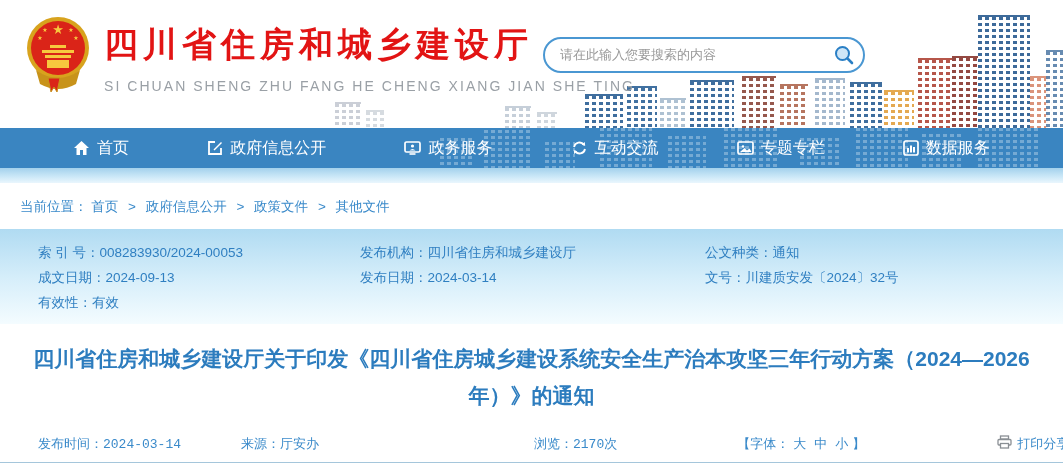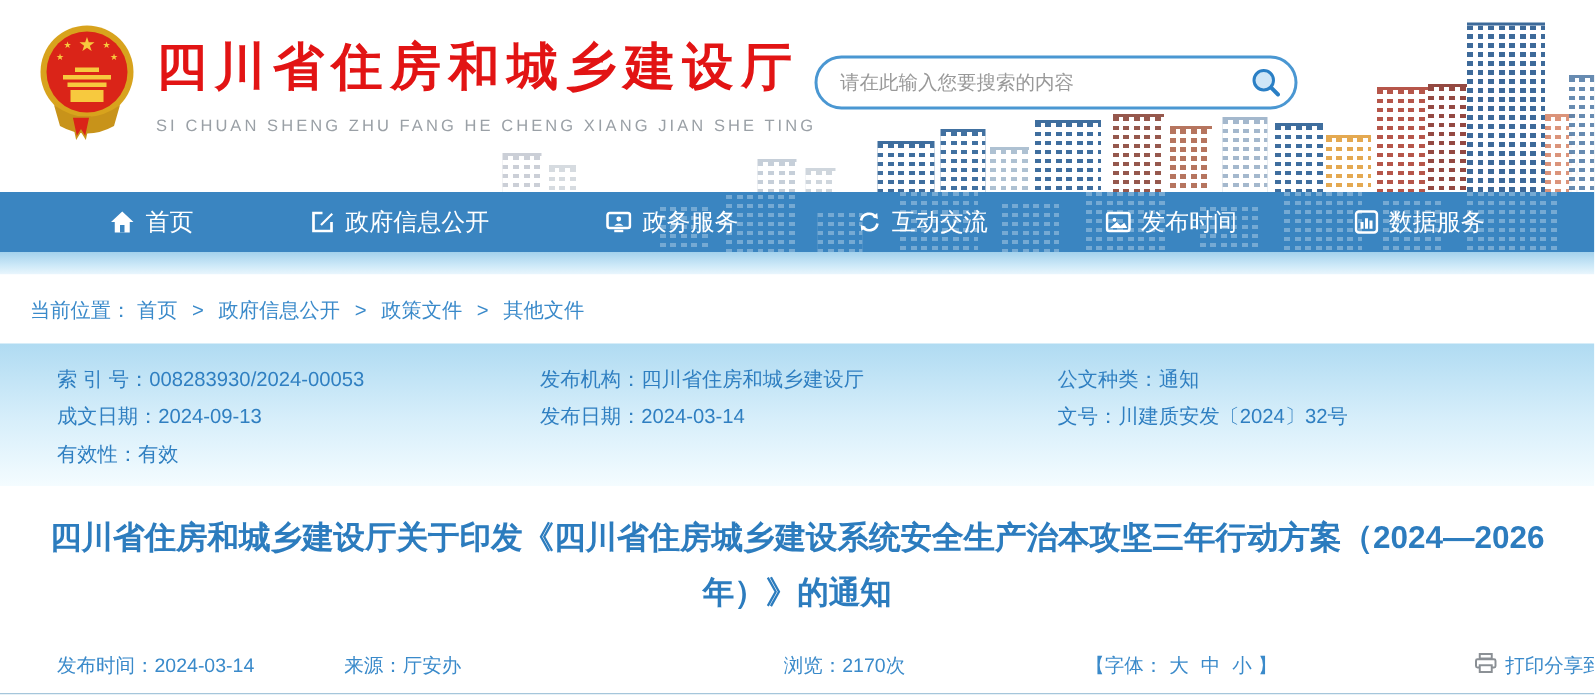--- a/index.html
+++ b/index.html
@@ -6,21 +6,21 @@
   body { background:#fff; }
   .page { width:1063px; height:463px; position:relative; overflow:hidden; background:#fff;
           font-family:"Liberation Sans", sans-serif; }
 
   
   .header { height:128px; position:relative; background:#fff; }
   .logo-row { position:absolute; left:26px; top:12px; display:flex; align-items:flex-start; z-index:5; }
   .brand { margin-left:14px; }
   .site-title { font-family:"Liberation Serif", serif; font-weight:bold; color:#e21414;
                 font-size:34px; letter-spacing:5px; margin-top:10px; white-space:nowrap; }
-  .site-subtitle { color:#9aa0a6; font-size:11px; letter-spacing:2.05px; margin-top:10px; white-space:nowrap; }
+  .site-subtitle { color:#9aa0a6; font-size:14px; letter-spacing:2.05px; margin-top:10px; white-space:nowrap; }
 
   .search { position:absolute; left:543px; top:37px; width:322px; height:36px;
             border:2px solid #4a97d2; border-radius:20px; background:#fff;
             display:flex; align-items:center; z-index:6; }
   .search input { border:none; outline:none; flex:1; min-width:0; padding:0 6px 0 15px;
                   font-size:13px; color:#333; background:transparent;
                   font-family:Liberation Serif, serif; }
   .search input::placeholder { color:#999; }
   .search-btn { background:none; border:none; margin-right:8px; cursor:pointer; line-height:0; }
 
@@ -54,21 +54,21 @@
               padding:11px 22px 0 38px; display:grid; grid-template-columns:322px 345px 1fr;
               align-content:start; font-size:13.5px; color:#2f7fc1; line-height:25px; }
   .doc-info .cell { white-space:nowrap; overflow:hidden; }
 
   
   .article-title { padding:16px 30px 12px; text-align:center; color:#2c7cbe; font-size:21px;
                    font-weight:600; line-height:37px; background:#fff; }
 
   
   .meta { display:flex; align-items:center; font-size:13px; color:#3a8aca;
-          padding:9px 7px 9px 38px; border-bottom:2px solid #a5c6db; white-space:nowrap; }
+          padding:9px 7px 9px 38px; border-bottom:2px solid #a5c6db; white-space:nowrap;font-family:Liberation Mono, monospace; }
   .meta a { color:#3a8aca; text-decoration:none; cursor:pointer; }
   .m-source { margin-left:60px; }
   .m-views  { margin-left:215px; }
   .m-font   { margin-left:120px; }
   .m-font .fsize { margin:0 4px; }
   .m-print  { margin-left:132px; display:inline-flex; align-items:flex-start; gap:5px; color:#3a8aca; }
   .m-share  { margin-left:auto; }
 </style>
 </head>
 <body>
@@ -175,21 +175,21 @@
         <path d="M3.2 14 l-0.4-4 3.6 1.4 z" fill="#fff"></path>
       </svg>
       <span>互动交流</span>
     </a>
     <a class="nav-item">
       <svg width="17" height="16" viewBox="0 0 17 16">
         <rect x="1" y="2" width="15" height="12" rx="1.5" fill="none" stroke="#fff" stroke-width="1.7"></rect>
         <circle cx="6" cy="6.5" r="1.3" fill="#fff"></circle>
         <path d="M3 12 L7.5 8 L10 10.5 L12.5 8.5 L14.5 12 Z" fill="#fff"></path>
       </svg>
-      <span>发布时间</span>
+      <span>专题专栏</span>
     </a>
     <a class="nav-item">
       <svg width="16" height="16" viewBox="0 0 16 16">
         <rect x="1" y="1" width="14" height="14" rx="2" fill="none" stroke="#fff" stroke-width="1.7"></rect>
         <rect x="4" y="8" width="2" height="4.5" fill="#fff"></rect>
         <rect x="7" y="5.5" width="2" height="7" fill="#fff"></rect>
         <rect x="10" y="7" width="2" height="5.5" fill="#fff"></rect>
       </svg>
       <span>数据服务</span>
     </a>

